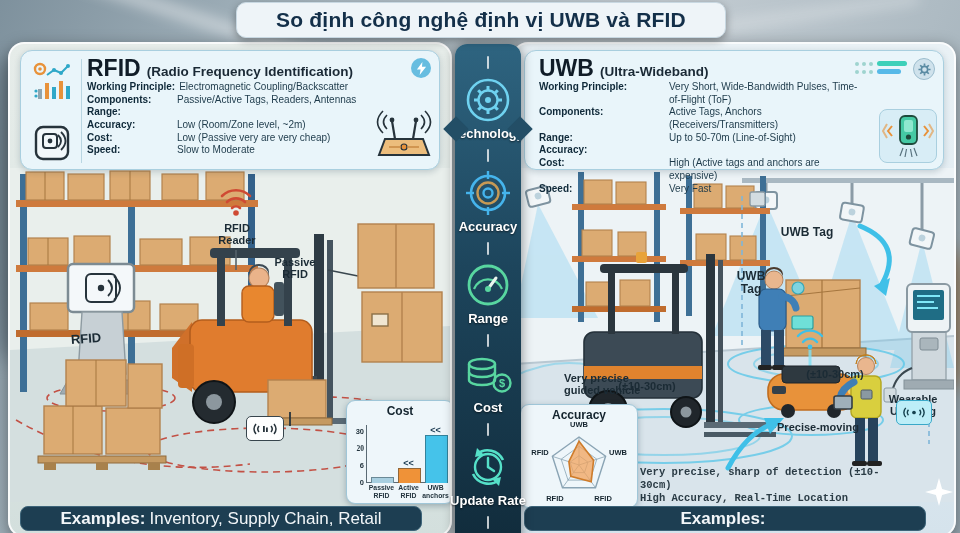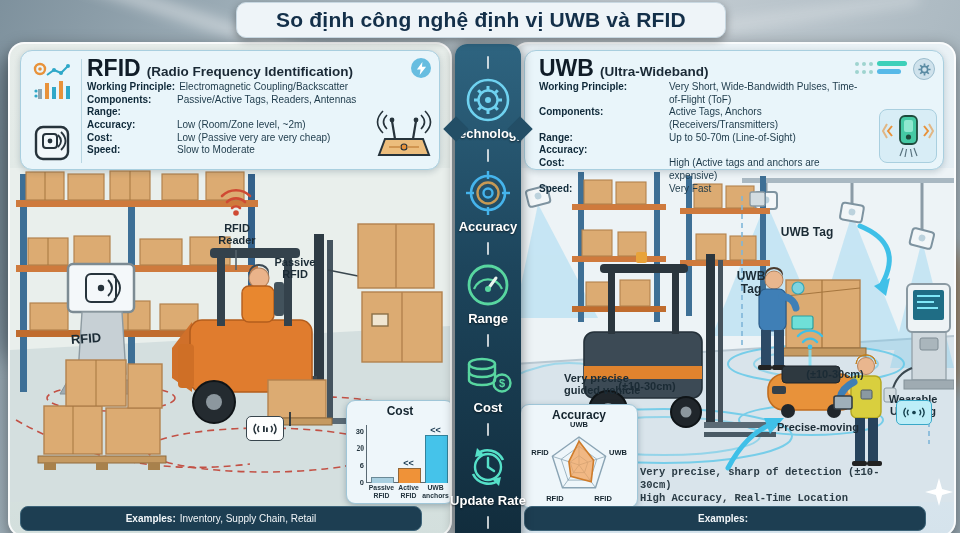--- a/index.html
+++ b/index.html
@@ -45,21 +45,21 @@
   .cc-notch{position:absolute;width:18px;height:18px;background:#234e66;transform:rotate(45deg);top:76px;}
   
   .scn-label{position:absolute;font-weight:bold;color:#1b2b35;white-space:pre-line;font-size:11px;
     line-height:1.12;text-align:center;z-index:4;}
   .scn-note{position:absolute;font-weight:bold;color:#2a3b45;white-space:pre-line;font-size:10.5px;
     line-height:1.25;text-align:left;z-index:4;}
   .scene{position:absolute;left:0;top:124px;width:440px;height:334px;z-index:1;}
   
   .examples{position:absolute;left:10px;right:28px;bottom:4px;height:23px;background:#1d3e52;
     border:1px solid #3d6479;border-radius:8px;display:flex;align-items:center;justify-content:center;
-    z-index:6;color:#f2f6f9;font-size:10px;}
+    z-index:6;color:#f2f6f9;font-size:17px;}
   .examples .ex-b{font-weight:bold;margin-right:4px;}
   
   .mini-panel{position:absolute;background:#eef6fa;border:1.5px solid #9fc6d8;border-radius:9px;
     box-shadow:0 2px 6px rgba(20,50,70,.3);z-index:5;}
   .mini-title{text-align:center;font-size:12px;font-weight:bold;color:#14242e;margin-top:3px;}
   .cost-panel{left:336px;top:356px;width:106px;height:102px;}
   .cost-plot{position:relative;height:80px;margin:1px 3px 0 4px;}
   .ytick{position:absolute;width:13px;text-align:right;font-size:7.5px;font-weight:bold;color:#23343e;}
   .axisline{position:absolute;background:#5a6a74;}
   .bar{position:absolute;border:1px solid rgba(30,50,60,.45);border-bottom:none;}

